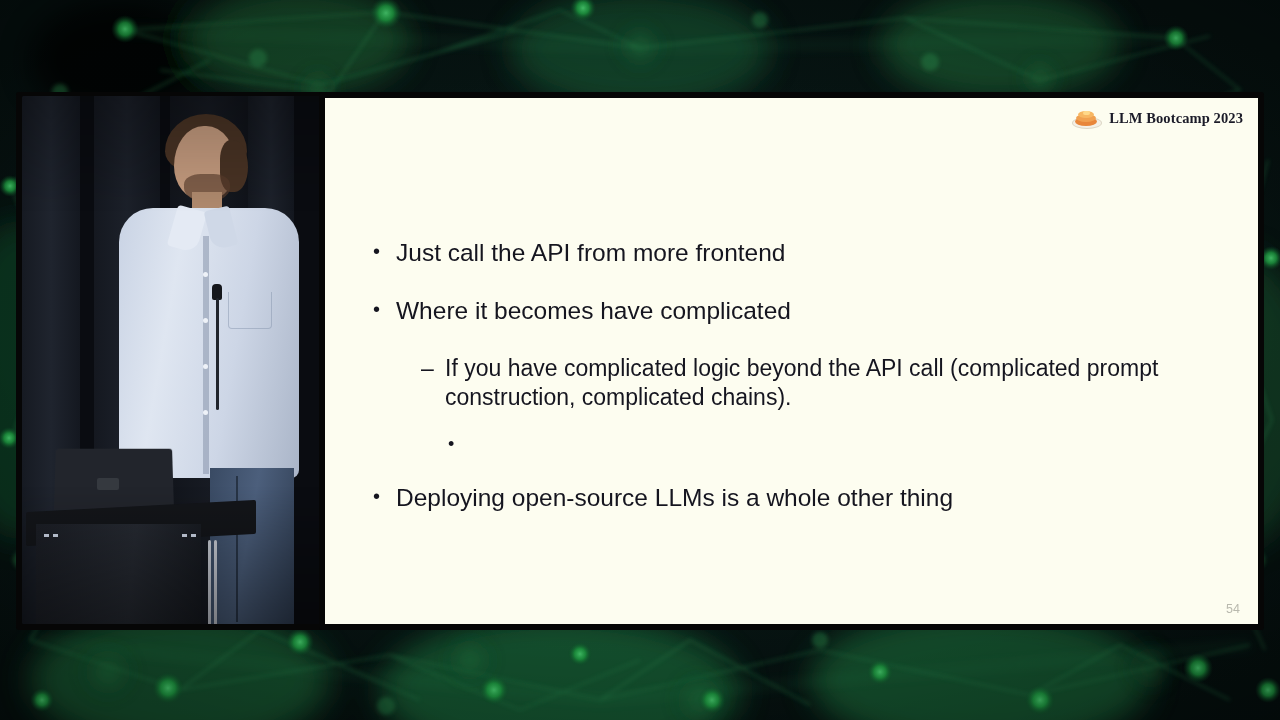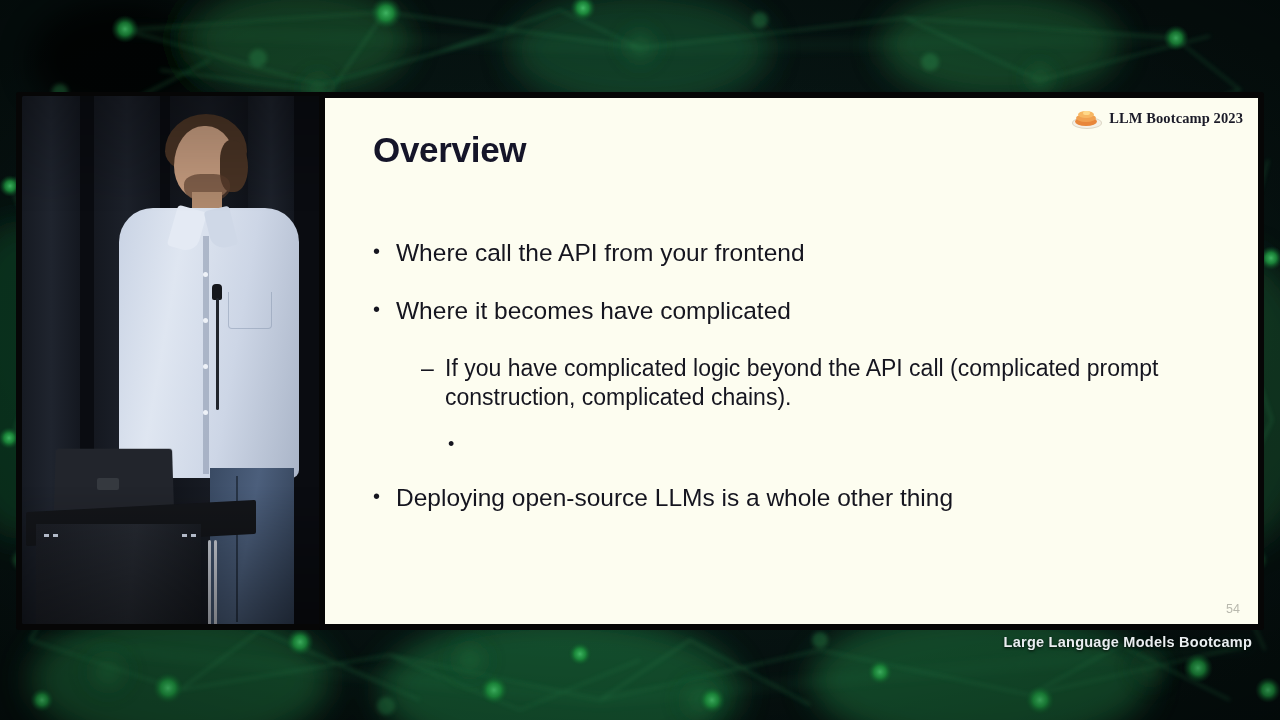--- a/index.html
+++ b/index.html
@@ -589,27 +589,26 @@
       <div class="pancake-wrap">
         <div class="pancake-plate"></div>
         <div class="pancake-s1"></div>
         <div class="pancake-s2"></div>
         <div class="pancake-s3"></div>
         <div class="pancake-butter"></div>
       </div>
       <div id="logo-text">LLM Bootcamp 2023</div>
     </div>
 
-    <div id="slide-title">Overview</div>
 
     <div id="bullet-list">
 
       <div class="blt lvl1">
         <span class="mark">•</span>
-        <span class="txt">Where call the API from your frontend</span>
+        <span class="txt">Just call the API from more frontend</span>
       </div>
 
       <div class="blt lvl1">
         <span class="mark">•</span>
         <span class="txt">Where it becomes have complicated</span>
       </div>
 
       <div class="blt lvl2">
         <span class="mark">–</span>
         <span class="txt">If you have complicated logic beyond the API call (complicated prompt construction, complicated chains).</span>
@@ -622,15 +621,14 @@
       <div class="blt lvl1">
         <span class="mark">•</span>
         <span class="txt">Deploying open-source LLMs is a whole other thing</span>
       </div>
 
     </div>
 
     <div id="page-number">54</div>
   </div>
 
-  <div id="footer-caption">Large Language Models Bootcamp</div>
 
 </div>
 
 </body></html>

